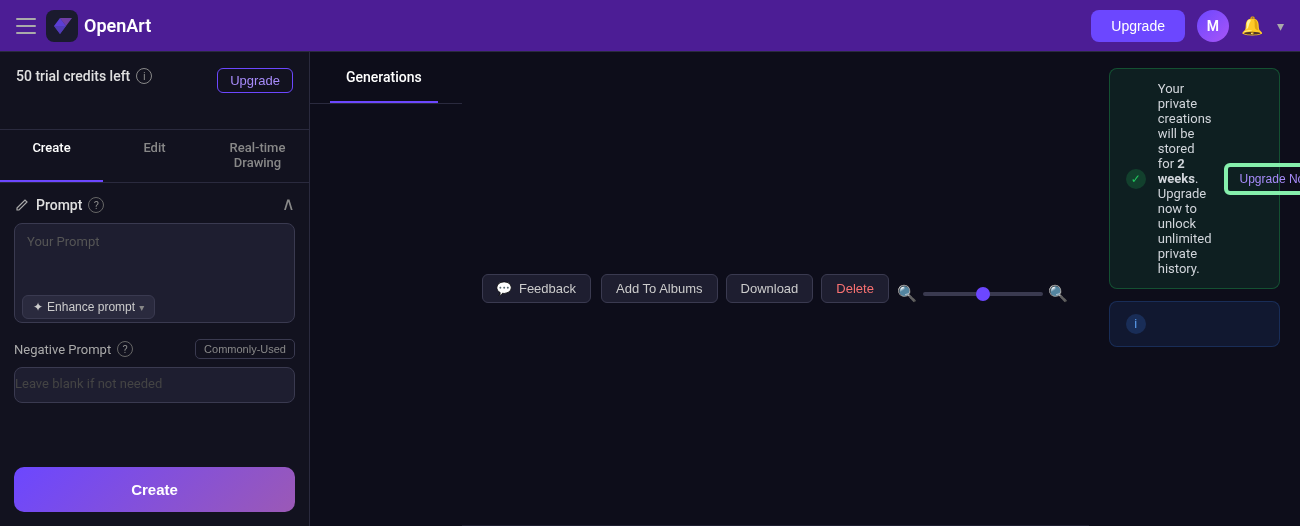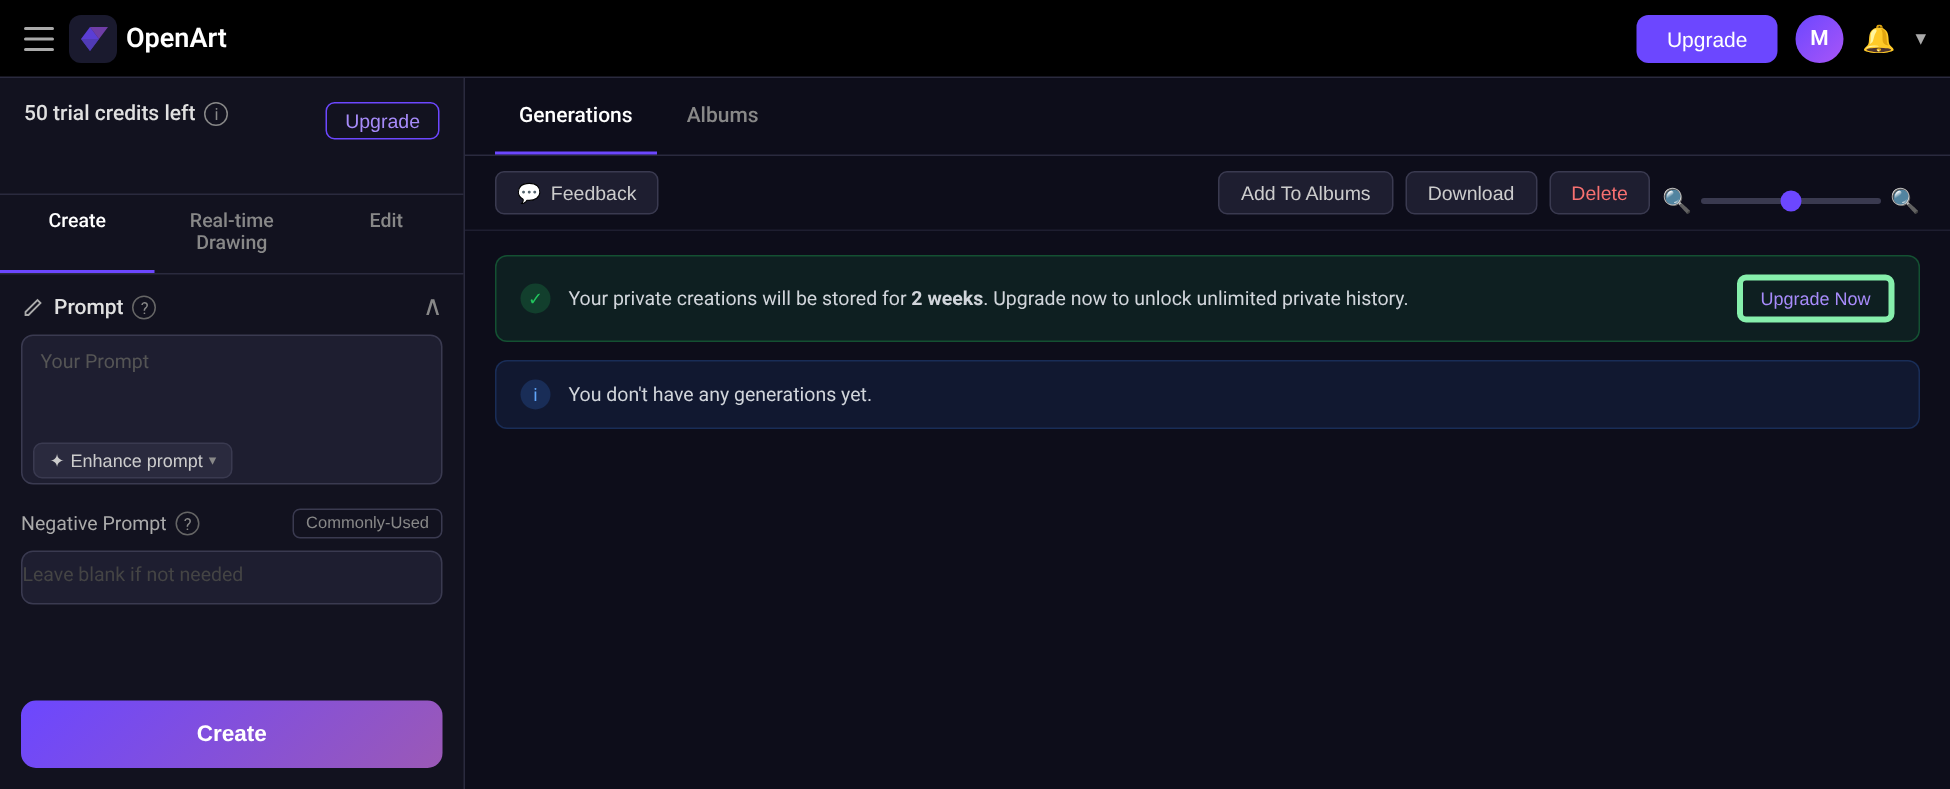--- a/index.html
+++ b/index.html
@@ -9,21 +9,21 @@
       color: #e0e0e0;
       width: 1300px;
       height: 526px;
       overflow: hidden;
       display: flex;
       flex-direction: column;
     }
 
     
     .top-nav {
-      background: #000000;
+      background: #4c1d95;
       height: 52px;
       display: flex;
       align-items: center;
       justify-content: space-between;
       padding: 0 16px;
       border-bottom: 1px solid #2a2a3e;
       flex-shrink: 0;
     }
     .nav-left {
       display: flex;
@@ -323,21 +323,21 @@
       position: absolute;
       bottom: 0;
       left: 0;
     }
 
     
     .content-area {
       flex: 1;
       background: #0d0d1a;
       display: flex;
-      flex-direction: column;
+      flex-direction: row;
       overflow: hidden;
     }
 
     
     .content-tabs {
       display: flex;
       align-items: center;
       padding: 0 20px;
       border-bottom: 1px solid #2a2a3e;
       background: #0d0d1a;
@@ -527,24 +527,24 @@
         </div>
         <button class="upgrade-small-btn">Upgrade</button>
       </div>
     </div>
 
     <div class="sidebar-nav">
       <div class="sidebar-nav-item active">
         <span>Create</span>
       </div>
       <div class="sidebar-nav-item">
+        <span>Edit</span>
+      </div>
+      <div class="sidebar-nav-item">
         <span>Real-time Drawing</span>
-      </div>
-      <div class="sidebar-nav-item">
-        <span>Edit</span>
       </div>
     </div>
 
     <div class="prompt-section">
       <div class="prompt-header">
         <div class="prompt-label-row">
           <div class="prompt-icon">
             <svg width="14" height="14" viewBox="0 0 14 14" fill="none">
               <path d="M2 10L10 2L12 4L4 12L2 12Z" stroke="#aaa" stroke-width="1.2" fill="none"></path>
             </svg>
@@ -577,23 +577,20 @@
     </div>
 
     <button class="create-btn">Create</button>
   </div>
 
   <div class="content-area">
 
     <div class="content-tabs">
       <div class="content-tab active">
         <span>Generations</span>
-      </div>
-      <div class="content-tab">
-        <span>Albums</span>
       </div>
     </div>
 
     <div class="content-toolbar">
       <button class="feedback-btn">
         <span>💬</span>
         <span>Feedback</span>
       </button>
       <div class="toolbar-right">
         <button class="toolbar-btn">Add To Albums</button>
@@ -612,18 +609,17 @@
       <div class="info-banner green">
         <div class="banner-icon green">✓</div>
         <span class="banner-text">
           Your private creations will be stored for <span class="weeks">2 weeks</span>. Upgrade now to unlock unlimited private history.
         </span>
         <button class="upgrade-now-btn">Upgrade Now</button>
       </div>
 
       <div class="info-banner blue">
         <div class="banner-icon blue">i</div>
-        <span class="banner-text">You don't have any generations yet.</span>
       </div>
 
     </div>
   </div>
 </div>
 
 </body></html>

